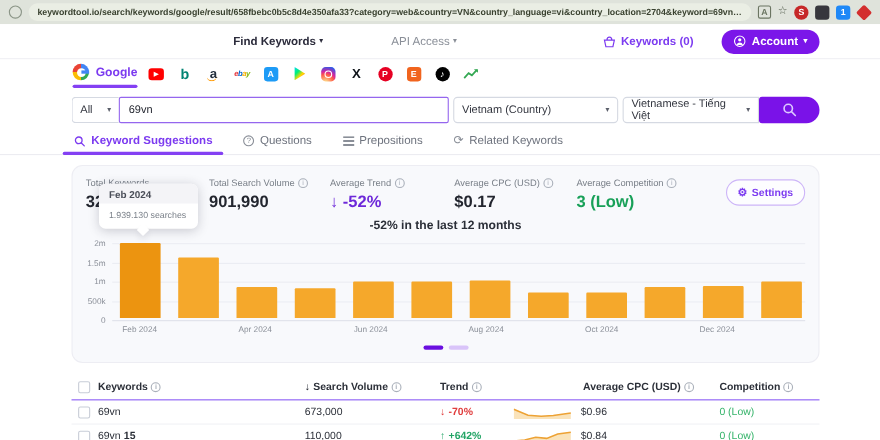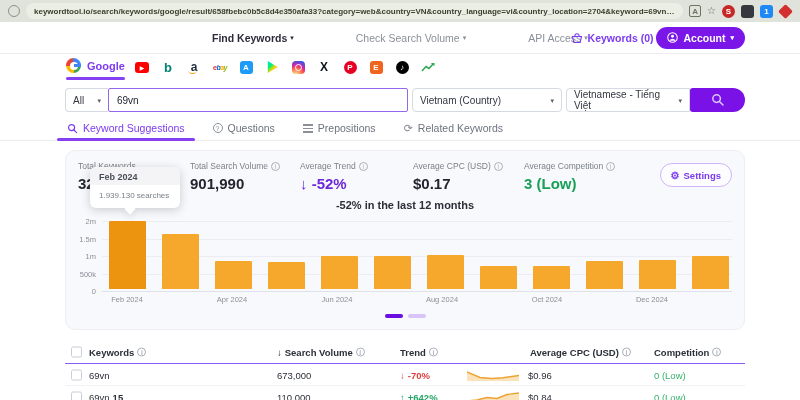--- a/index.html
+++ b/index.html
@@ -25,21 +25,21 @@
 
   
   .site-header { position:absolute; left:0; top:22px; width:800px; height:32px; background:#fff;
     border-bottom:1px solid #ececf1; display:flex; align-items:center; }
   .logo { position:absolute; left:65px; display:flex; align-items:center; gap:6px; }
   .logo-text { font-size:15px; font-weight:800; color:#191a23; letter-spacing:.2px; }
   .main-nav { position:absolute; left:172px; display:flex; gap:22px; align-items:center; }
   .nav-item { font-size:10.5px; color:#8a8f98; cursor:pointer; display:flex; gap:3px; align-items:center;margin-left:40px; }
   .nav-item.primary { color:#2b2b3b; font-weight:700; }
   .caret { font-size:7px; line-height:1; color:inherit; }
-  .header-right { position:absolute; right:55px; display:flex; align-items:center; gap:3px; }
+  .header-right { position:absolute; right:55px; display:flex; align-items:center; gap:26px; }
   .basket-link { display:flex; align-items:center; gap:5px; font-size:10.5px; color:#7c3bf0; font-weight:600; cursor:pointer; }
   .account-btn { height:22px; background:#7b16e9; border-radius:12px; color:#fff; font-size:10.5px;
     font-weight:600; display:flex; align-items:center; gap:5px; padding:0 11px; cursor:pointer; border:none; }
 
   
   .engines-row { position:absolute; left:0; top:54px; width:800px; height:32px; background:#fff; }
   .engine-google { position:absolute; left:66px; top:4px; display:flex; align-items:center; gap:6px;
     padding-bottom:7px; cursor:pointer; }
   .engine-google::after { content:""; position:absolute; left:0; right:0; bottom:0; height:3px;
     background:#8440f3; border-radius:2px; }
@@ -84,21 +84,21 @@
     font-family:"Liberation Sans","DejaVu Sans",sans-serif; }
   .sel-country { left:412px; width:150px; border-radius:4px; }
   .sel-lang { left:566px; width:124px; border-radius:4px 0 0 4px; }
   .search-btn { position:absolute; left:690px; top:0; width:55px; height:24px; background:#7a12e8;
     border:none; border-radius:3px 13px 13px 3px; cursor:pointer; display:flex; align-items:center; justify-content:center; }
 
   
   .tabs-row { position:absolute; left:0; top:115px; width:800px; height:26px; border-bottom:1px solid #ececf1; }
   .tabs-inner { position:absolute; left:65px; top:0; height:26px; display:flex; gap:24px; }
   .rtab { display:flex; align-items:center; gap:5px; font-size:10.5px; color:#6e737e; cursor:pointer; position:relative; padding:0 2px; }
-  .rtab.active { color:#7c3bf0; font-weight:400; }
+  .rtab.active { color:#7c3bf0; font-weight:700; }
   .rtab.active::after { content:""; position:absolute; left:-8px; right:-8px; bottom:0; height:3px; background:#8440f3; border-radius:2px; }
   .q-circle { width:10px; height:10px; border:1.2px solid #8a8f98; border-radius:50%; font-size:7px;
     display:flex; align-items:center; justify-content:center; color:#8a8f98; }
   .grid-icon { width:10px; height:9px; background:repeating-linear-gradient(#8a8f98 0 1.5px, transparent 1.5px 3.5px); }
   .refresh-ico { font-size:11px; color:#8a8f98; line-height:1; }
 
   
   .card { position:absolute; left:65px; top:150px; width:680px; height:180px; background:#f8f9fc;
     border:1px solid #ededf3; border-radius:10px; }
   .stat { position:absolute; top:10px; }
@@ -162,24 +162,20 @@
   <span class="ext ext-diamond"></span>
 </div>
 
 <div class="site-header">
   <nav class="main-nav">
     <span class="nav-item primary">
       <span>Find Keywords</span>
         <span class="caret">▾</span>
     </span>
     <span class="nav-item">
-      <span>Check Search Volume</span>
-        <span class="caret">▾</span>
-    </span>
-    <span class="nav-item">
       <span>API Access</span>
         <span class="caret">▾</span>
     </span>
   </nav>
   <div class="header-right">
     <span class="basket-link">
       <svg width="12" height="12" viewBox="0 0 12 12">
         <path d="M1.5 4.5 h9 l-1.3 6 h-6.4 z M3.8 4.5 a2.2 2.8 0 0 1 4.4 0" fill="none" stroke="#7c3bf0" stroke-width="1.1"></path>
       </svg>
       <span>Keywords (0)</span>

